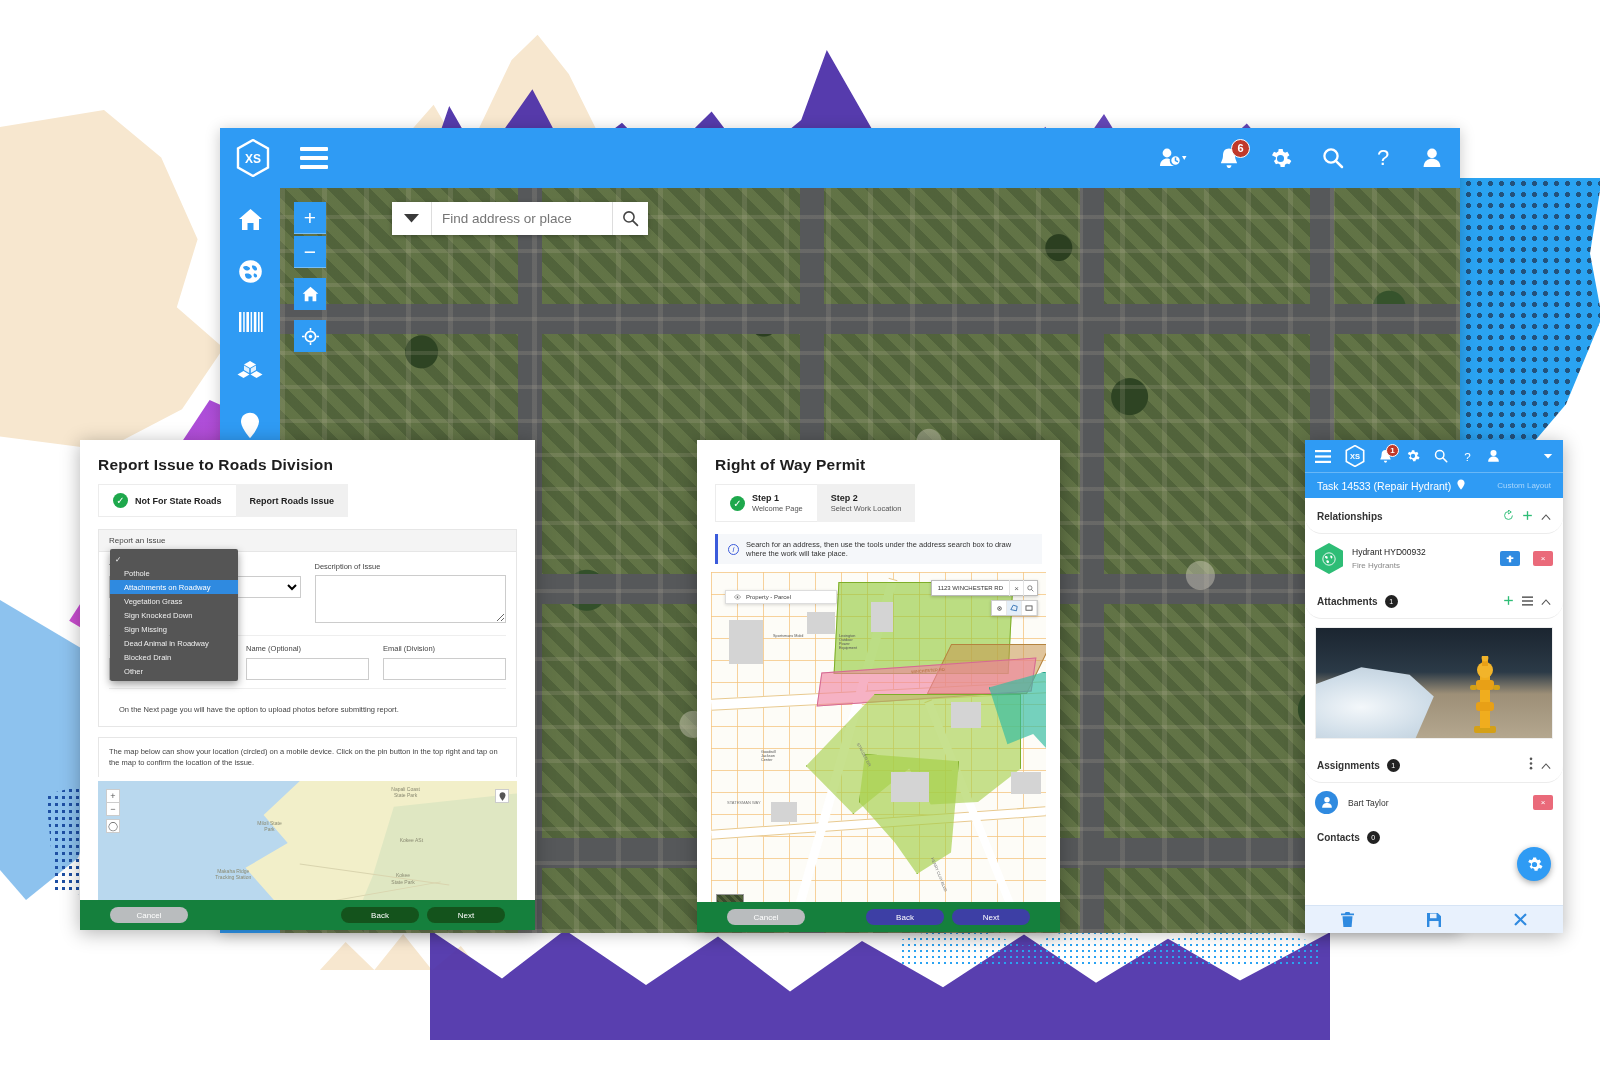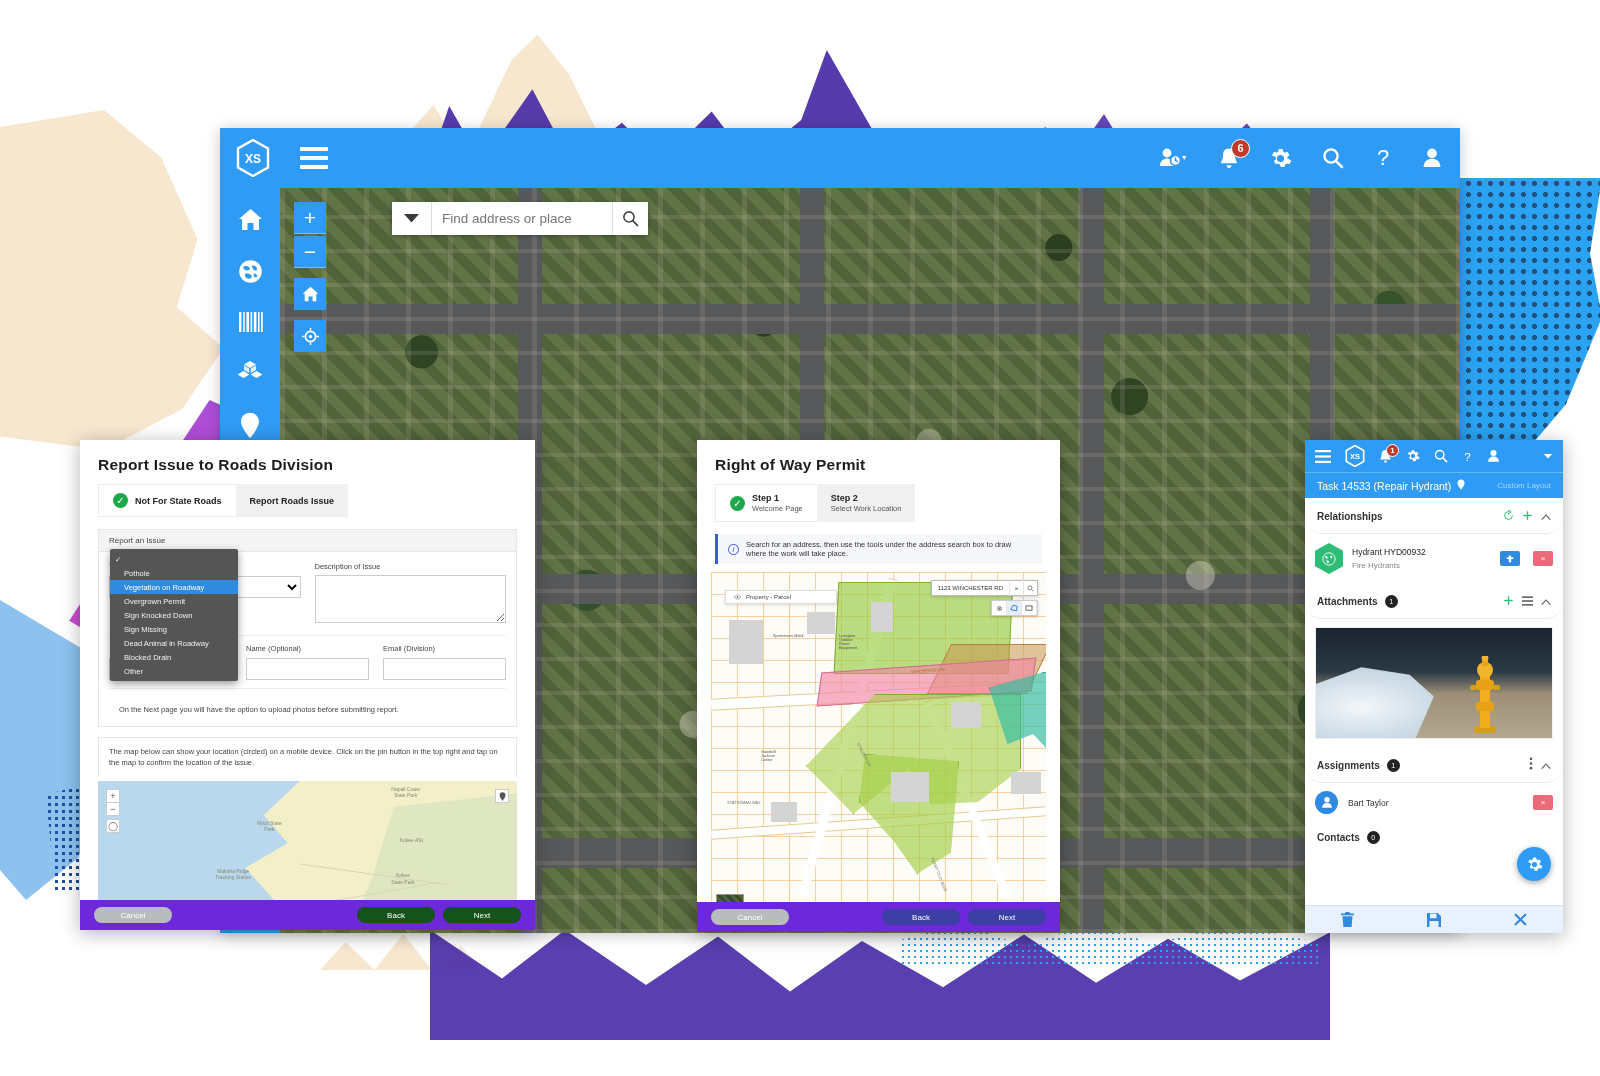--- a/index.html
+++ b/index.html
@@ -289,21 +289,21 @@
     cursor: pointer; margin-bottom: -1px;
   }
   #rm-pin {
     position: absolute; right: 8px; top: 8px; width: 14px; height: 14px;
     background: #fff; border: 1px solid #ccc; display: flex;
     align-items: center; justify-content: center; cursor: pointer;
   }
 
   .footer-bar {
     position: absolute; left: 0; bottom: 0; width: 100%; height: 30px;
-    background: #6d28d9; display: flex; align-items: center; padding: 0 14px;
+    background: #15803d; display: flex; align-items: center; padding: 0 30px;
   }
   .btn {
     border: none; font-size: 8px; border-radius: 11px; cursor: pointer;
     font-family: "Liberation Sans", sans-serif; height: 16px; padding: 0 14px;
     display: flex; align-items: center; justify-content: center;
   }
   .btn-cancel { background: #b9bcbe; color: #fff; min-width: 78px; }
   .btn-green { background: #14531c; color: #fff; min-width: 78px; }
   .btn-blue { background: #3d3fa5; color: #fff; min-width: 78px; }
   .spacer { flex: 1; }
@@ -717,22 +717,22 @@
     <button class="btn btn-cancel">Cancel</button>
     <div class="spacer"></div>
     <button class="btn btn-green" style="margin-right:8px;">Back</button>
     <button class="btn btn-green">Next</button>
   </div>
 </div>
 
 <div id="issue-dropdown">
   <div class="dd-item checked">&nbsp;</div>
   <div class="dd-item">Pothole</div>
-  <div class="dd-item sel">Vegetation on Roadway</div>
-  <div class="dd-item">Overgrown Permit</div>
+  <div class="dd-item sel">Attachments on Roadway</div>
+  <div class="dd-item">Vegetation Grass</div>
   <div class="dd-item">Sign Knocked Down</div>
   <div class="dd-item">Sign Missing</div>
   <div class="dd-item">Dead Animal in Roadway</div>
   <div class="dd-item">Blocked Drain</div>
   <div class="dd-item">Other</div>
 </div>
 
 <div class="panel" id="row-panel">
   <div class="panel-title">Right of Way Permit</div>
 

